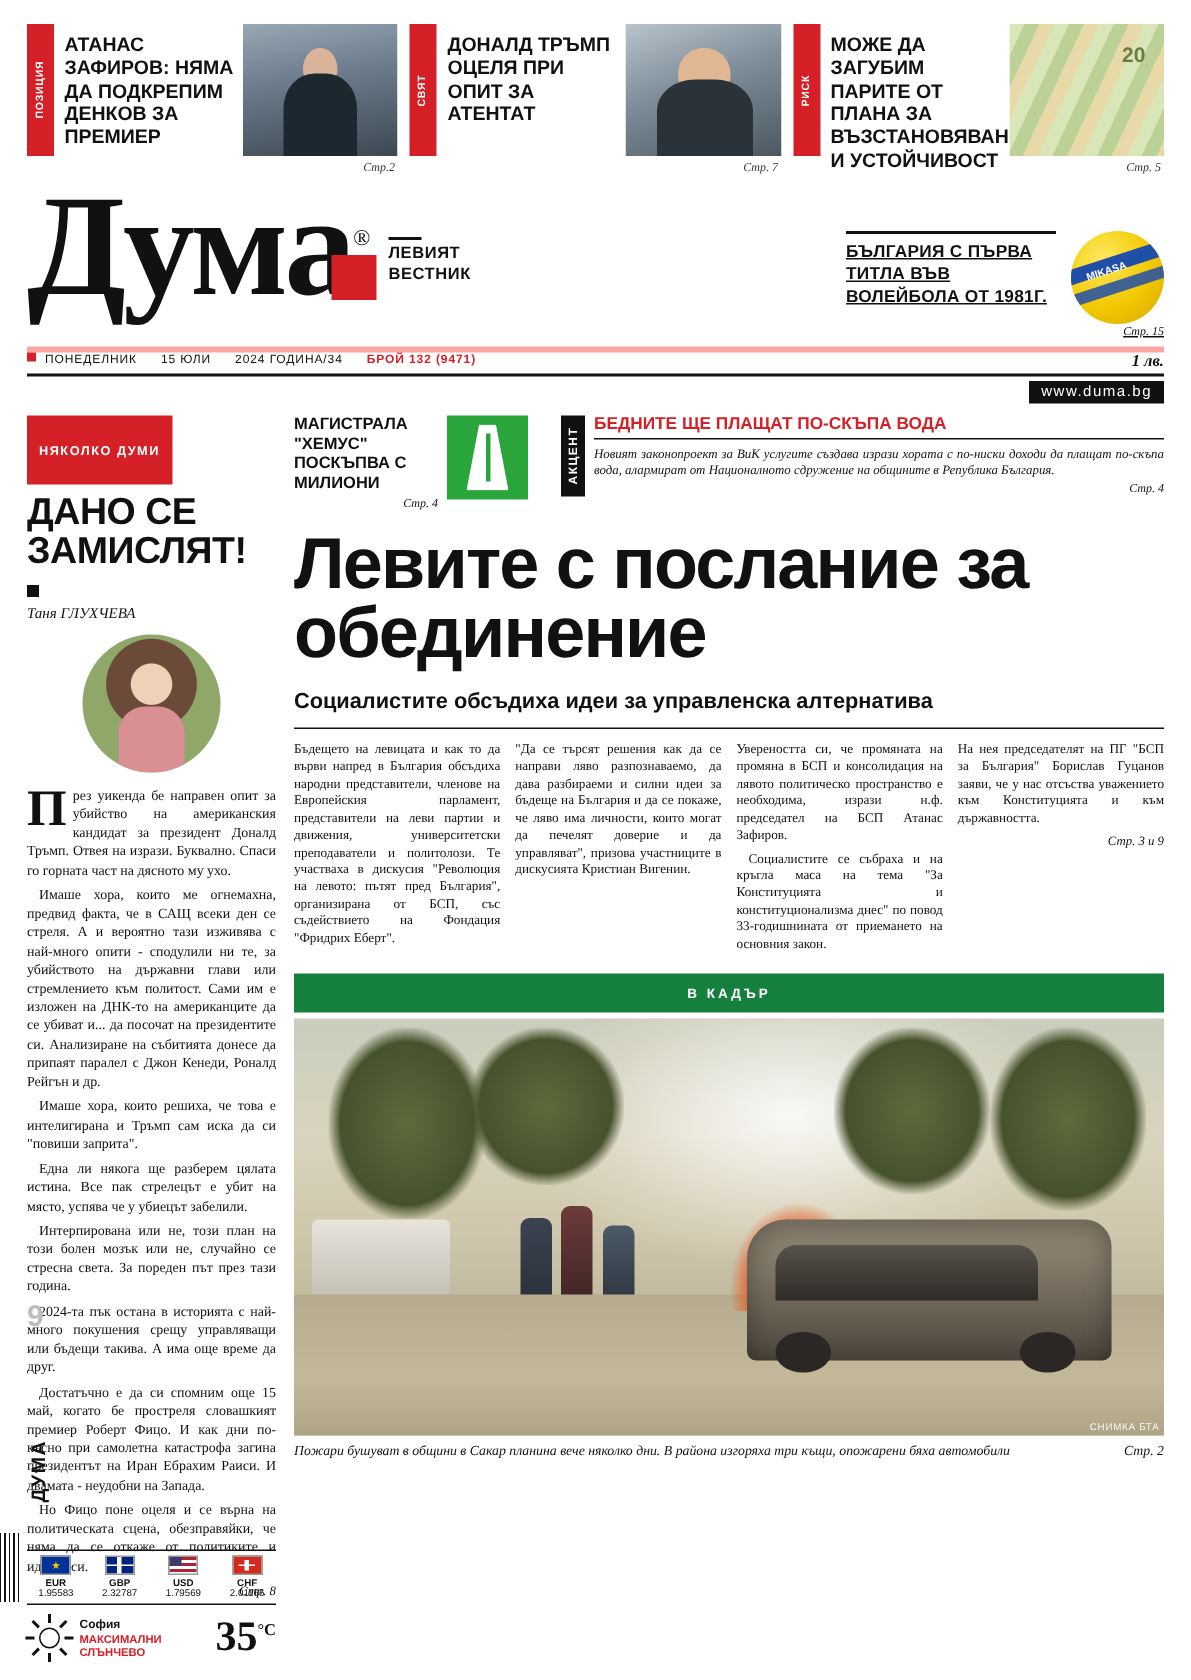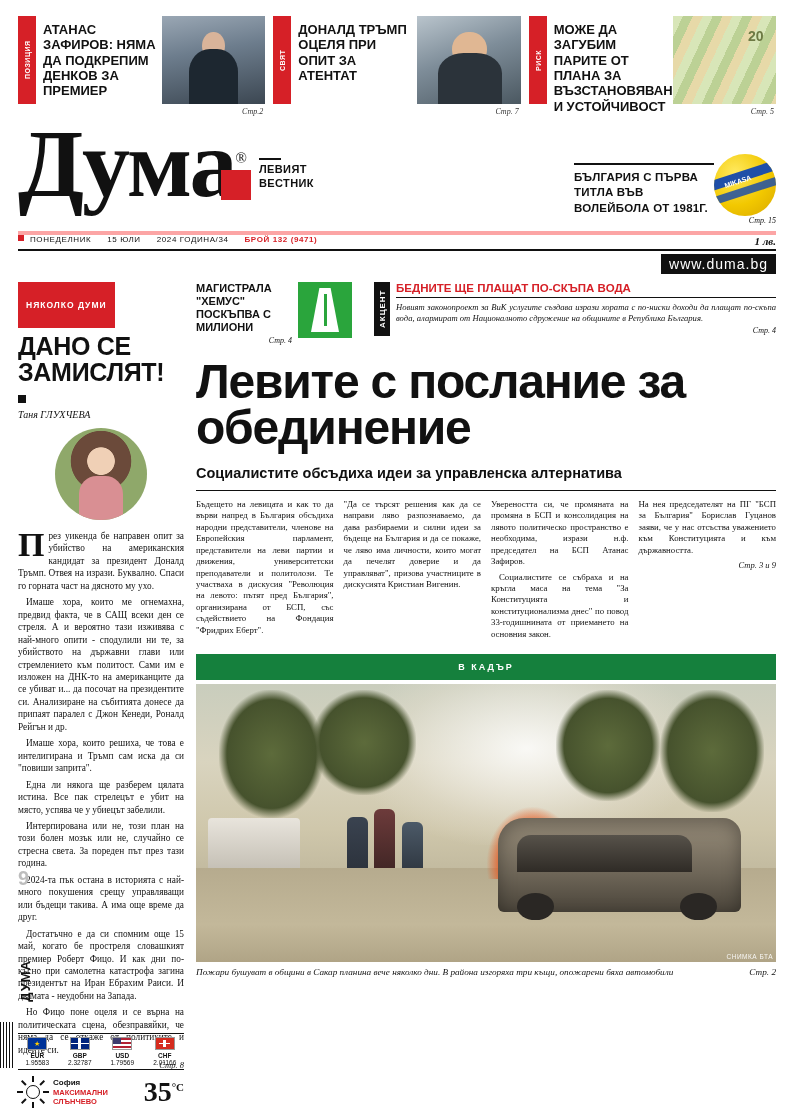--- a/index.html
+++ b/index.html
@@ -75,21 +75,21 @@
   .logo sup { font-size:15px; vertical-align:super; font-weight:normal; }
   .logo .redsq { position:absolute; right:-6px; bottom:6px; width:30px; height:30px; background:#d62027; }
   .logo-sub {
     font-family:"Liberation Sans", sans-serif;
     font-size:11px; font-weight:bold; line-height:1.25;
     text-transform:uppercase; color:#111;
     padding-top:36px; padding-left:14px; letter-spacing:.4px;
   }
   .logo-sub .rule { width:22px; height:2px; background:#111; margin-bottom:3px; }
   .mast-right {
-    margin-left:auto; display:flex; align-items:center; padding-top:32px;
+    margin-left:auto; display:flex; align-items:flex-start; gap:10px; padding-top:32px;text-decoration:underline;
   }
   .mast-promo {
     font-family:"Liberation Sans", sans-serif;
     font-size:11.5px; font-weight:bold; line-height:1.32;
     text-transform:uppercase; letter-spacing:.2px;
     border-top:2px solid #111; padding-top:5px; width:140px;
   }
   .ball {
     width:62px; height:62px; border-radius:50%;
     background:radial-gradient(circle at 34% 30%, #ffe95f 0%, #f2c800 55%, #d8a700 100%);
@@ -115,21 +115,21 @@
     text-transform:uppercase; color:#111;
   }
   .datebar .sq { width:6px; height:6px; background:#d62027; margin-right:6px; }
   .datebar .it { margin-right:16px; }
   .datebar .it.red { color:#d62027; font-weight:bold; }
   .datebar .price { margin-left:auto; font-family:"Liberation Serif",serif; font-size:11px;
     font-weight:bold; font-style:italic; text-transform:none; letter-spacing:0; }
   .sitebar { margin:3px 18px 0 18px; display:flex; justify-content:flex-end; }
   .sitebar .site {
     background:#111; color:#fff; font-family:"Liberation Sans",sans-serif;
-    font-size:14px; letter-spacing:1px; padding:2px 8px;
+    font-size:10px; letter-spacing:1px; padding:2px 8px;
   }
 
   
   .main { display:flex; padding:8px 18px 0 18px; gap:12px; }
   .col-left { width:166px; position:relative; }
   .col-right { flex:1; position:relative; }
 
   .kicker {
     background:#d62027; color:#fff;
     font-family:"Liberation Sans", sans-serif; font-weight:bold;

